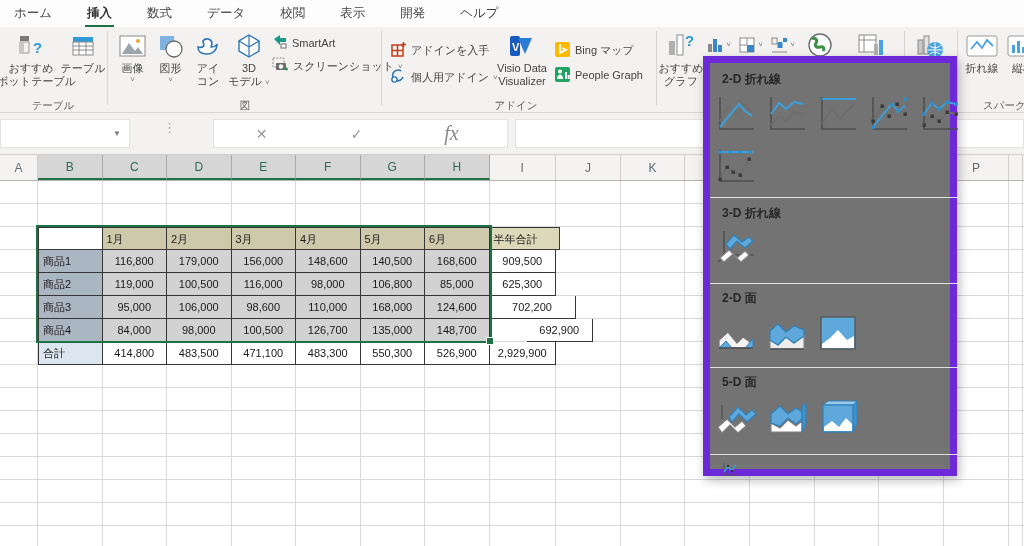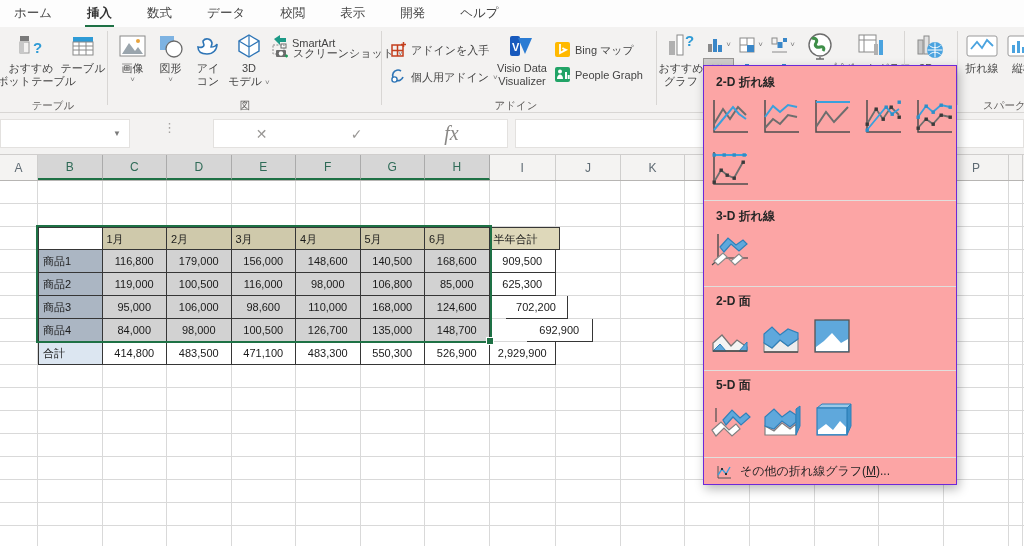--- a/index.html
+++ b/index.html
@@ -49,21 +49,21 @@
   .cell.bL { border-left:1px solid #363636; } .cell.bT { border-top:1px solid #363636; }
   .cell.num { text-align:center; }
   .c-hdr-sel { background:#cfc9ab; } .c-hdr { background:#ded8ba; }
   .c-lab-sel { background:#abb6c3; } .c-data-sel { background:#d2d2d2; }
   .c-lab-tot { background:#dce6f1; }
 
   .sel-overlay { position:absolute; left:36px; top:225px; width:456px; height:118px; border:2px solid #1e7145; z-index:6; pointer-events:none; }
   .sel-overlay::after { content:''; position:absolute; right:-4px; bottom:-4px; width:6px; height:6px; background:#1e7145; border:1px solid #fff; }
 
   
-  .menu { position:absolute; left:703px; top:65px; width:254px; height:420px; background:#fca5a5; border:1px solid #6d28d9; box-shadow:2px 4px 10px rgba(0,0,0,.28); z-index:50; }
+  .menu { position:absolute; left:703px; top:56px; width:254px; height:420px; background:#737373; border:7px solid #6d28d9; box-shadow:2px 4px 10px rgba(0,0,0,.28); z-index:50; }
   .msec { position:absolute; left:12px; font-size:12px; font-weight:bold; color:#262626; white-space:nowrap; }
   .mdiv { position:absolute; left:0; width:252px; height:1px; background:#e1dfdd; }
   .thumb { position:absolute; width:44px; height:42px; display:flex; align-items:center; justify-content:center; border:1px solid transparent; }
   .more-item { position:absolute; left:0; top:392px; width:252px; height:27px; display:flex; align-items:center; gap:8px; padding-left:12px; font-size:12px; color:#262626; cursor:default; }
   .more-item u { text-decoration:underline; }
 </style>
 </head>
 <body>
 
 <div class="tabbar">
@@ -143,21 +143,21 @@
   </div>
   <div class="smallbtn" style="left:272px;top:6px;">
     <span>
       <svg width="16" height="16" viewBox="0 0 16 16">
           <path d="M2 5 8 1v3h6v4H8v3z" fill="#1d9a87"></path>
           <rect x="9" y="10" width="5" height="4" fill="#fff" stroke="#6a6a6a"></rect>
         </svg>
     </span>
     <span>SmartArt</span>
   </div>
-  <div class="smallbtn" style="left:272px;top:16px;align-items:center;">
+  <div class="smallbtn" style="left:272px;top:29px;align-items:center;">
     <span>
       <svg width="17" height="16" viewBox="0 0 17 16">
           <rect x="1" y="1" width="11" height="9" fill="none" stroke="#8a8a8a" stroke-dasharray="2 1.4"></rect>
           <rect x="4" y="6" width="10" height="7" rx="1" fill="#6d6d6d"></rect>
           <circle cx="9" cy="9.5" r="2.2" fill="#fff"></circle>
           <path d="M13 12h3M14.5 10.5v3" stroke="#1d9a57" stroke-width="1.3"></path>
         </svg>
     </span>
     <span>スクリーンショット</span>
     <span class="chev">˅</span>
@@ -434,21 +434,21 @@
     <div class="cell c-data-sel num" style="left: 322.5px; top: 46px; width: 64.5px;">106,800</div>
     <div class="cell c-data-sel num" style="left: 387px; top: 46px; width: 64.5px;">85,000</div>
     <div class="cell num" style="left: 451.5px; top: 46px; width: 66.5px;">625,300</div>
     <div class="cell c-lab-sel bL" style="left: 0px; top: 69px; width: 64.5px;">商品3</div>
     <div class="cell c-data-sel num" style="left: 64.5px; top: 69px; width: 64.5px;">95,000</div>
     <div class="cell c-data-sel num" style="left: 129px; top: 69px; width: 64.5px;">106,000</div>
     <div class="cell c-data-sel num" style="left: 193.5px; top: 69px; width: 64.5px;">98,600</div>
     <div class="cell c-data-sel num" style="left: 258px; top: 69px; width: 64.5px;">110,000</div>
     <div class="cell c-data-sel num" style="left: 322.5px; top: 69px; width: 64.5px;">168,000</div>
     <div class="cell c-data-sel num" style="left: 387px; top: 69px; width: 64.5px;">124,600</div>
-    <div class="cell num" style="left: 451.5px; top: 69px; width: 62px; margin-left: 16px;">702,200</div>
+    <div class="cell num" style="left: 451.5px; top: 69px; width: 86px;">702,200</div>
     <div class="cell c-lab-sel bL" style="left: 0px; top: 92px; width: 64.5px;">商品4</div>
     <div class="cell c-data-sel num" style="left: 64.5px; top: 92px; width: 64.5px;">84,000</div>
     <div class="cell c-data-sel num" style="left: 129px; top: 92px; width: 64.5px;">98,000</div>
     <div class="cell c-data-sel num" style="left: 193.5px; top: 92px; width: 64.5px;">100,500</div>
     <div class="cell c-data-sel num" style="left: 258px; top: 92px; width: 64.5px;">126,700</div>
     <div class="cell c-data-sel num" style="left: 322.5px; top: 92px; width: 64.5px;">135,000</div>
     <div class="cell c-data-sel num" style="left: 387px; top: 92px; width: 64.5px;">148,700</div>
     <div class="cell num" style="left: 451.5px; top: 92px; width: 66.5px; margin-left: 37px;">692,900</div>
     <div class="cell c-lab-tot bL" style="left: 0px; top: 115px; width: 64.5px;">合計</div>
     <div class="cell num" style="left: 64.5px; top: 115px; width: 64.5px;">414,800</div>
@@ -609,15 +609,14 @@
   </div>
 
   <div class="mdiv" style="top:391px;"></div>
   <div class="more-item">
     <svg width="16" height="14" viewBox="0 0 16 14">
         <path d="M2 1v12h13" stroke="#555" fill="none"></path>
         <path d="M2 10 6 4l4 5 4-7" stroke="#3aa0dc" fill="none" stroke-width="1.4"></path>
         <rect x="5" y="3" width="2" height="2" fill="#333"></rect>
         <rect x="9" y="8" width="2" height="2" fill="#333"></rect>
       </svg>
-    <span><span>その他の折れ線グラフ(</span><u>M</u><span>)...</span></span>
   </div>
 </div>
 
 </body></html>

